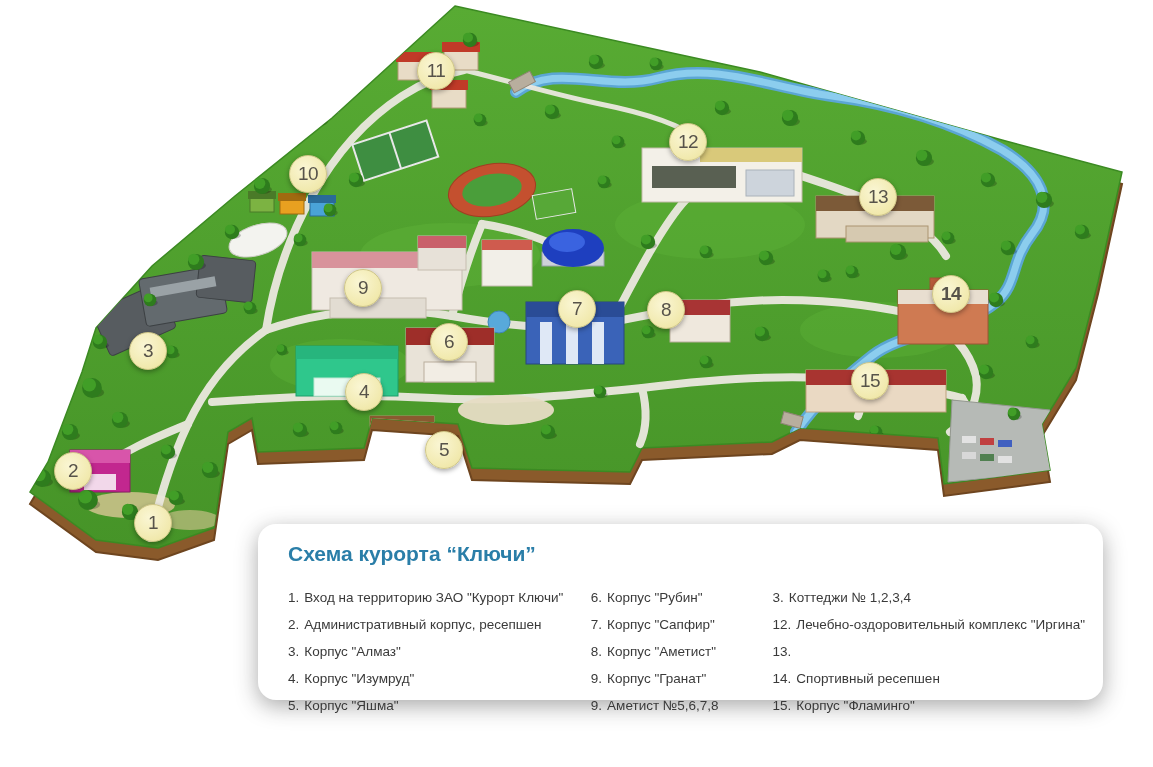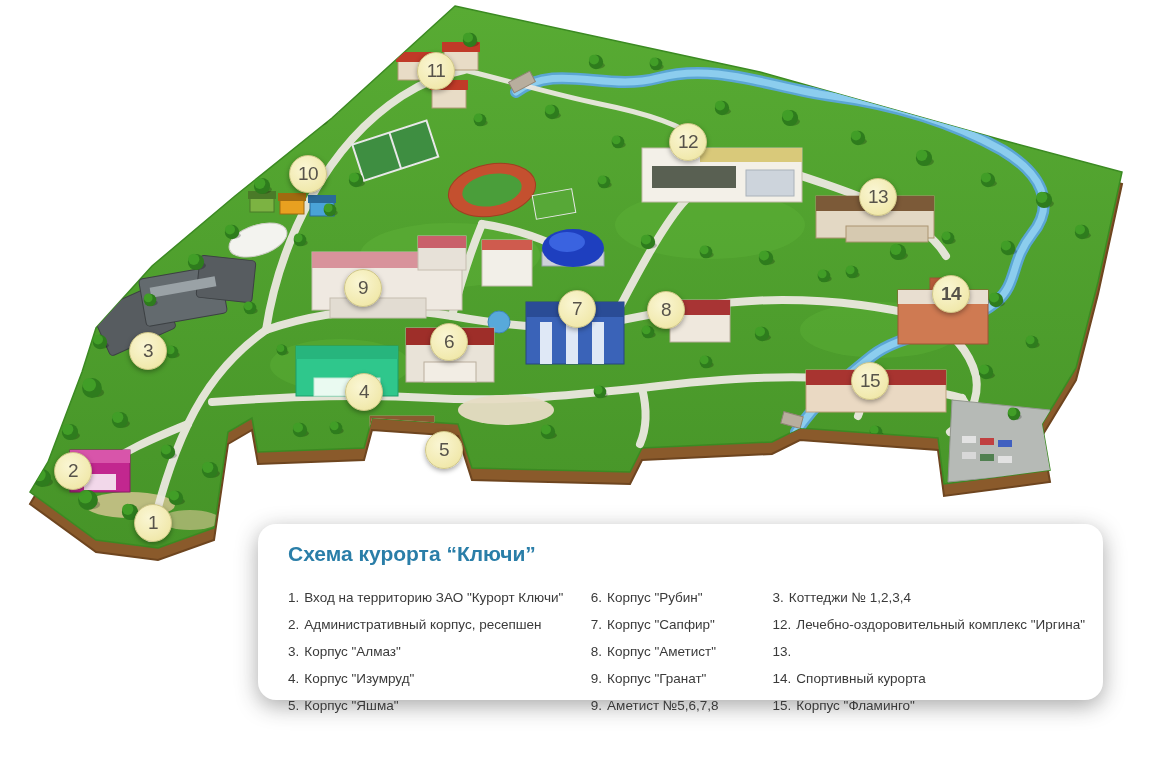--- a/index.html
+++ b/index.html
@@ -366,21 +366,21 @@
           </div>
           <div class="legend-item">
             <span class="li-num">12.</span>
             <span class="li-text">Лечебно-оздоровительный комплекс "Иргина"</span>
           </div>
           <div class="legend-item">
             <span class="li-num">13.</span>
           </div>
           <div class="legend-item">
             <span class="li-num">14.</span>
-            <span class="li-text">Спортивный курорта</span>
+            <span class="li-text">Спортивный ресепшен</span>
           </div>
           <div class="legend-item">
             <span class="li-num">15.</span>
             <span class="li-text">Корпус "Фламинго"</span>
           </div>
         </div>
     </div>
   </div>
 
 </div>

